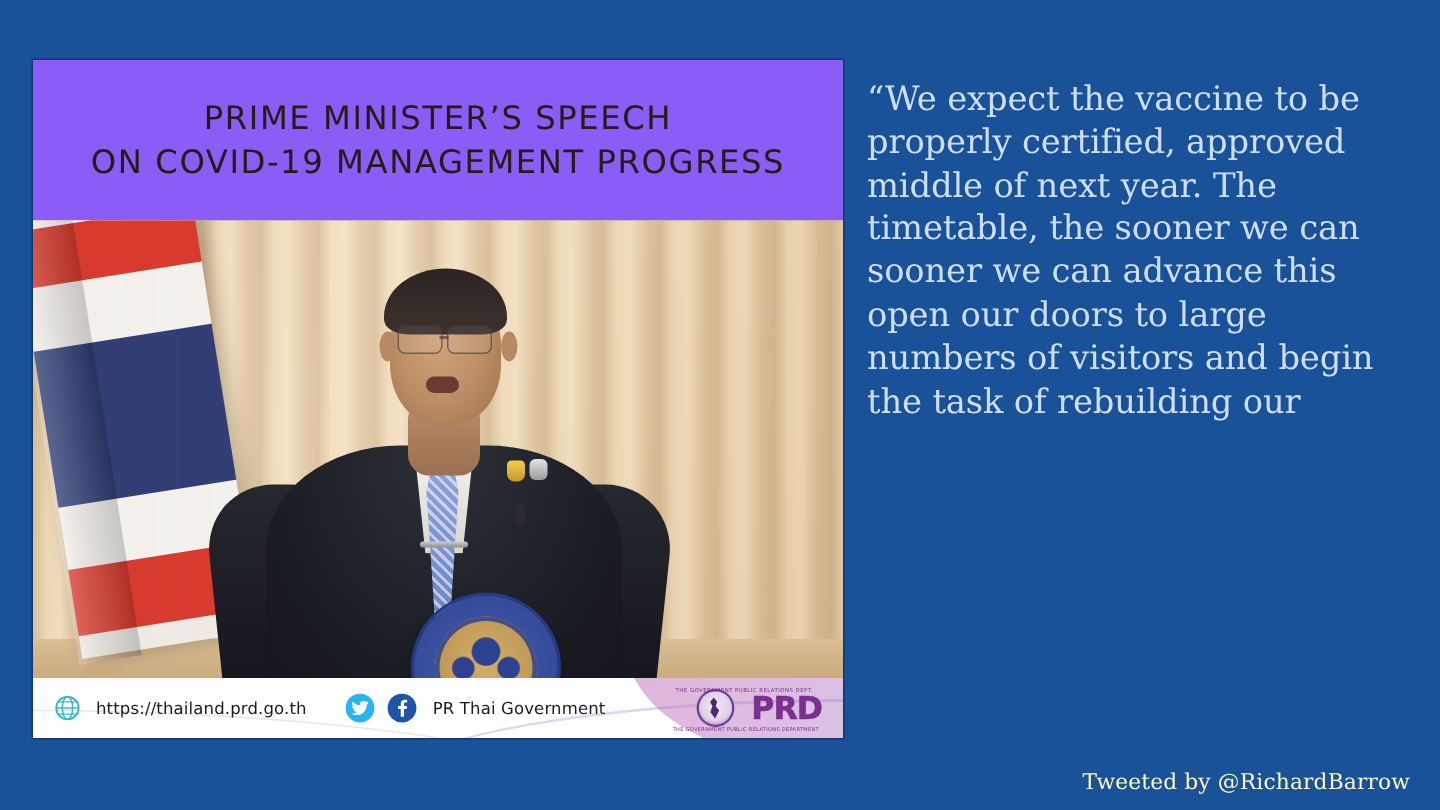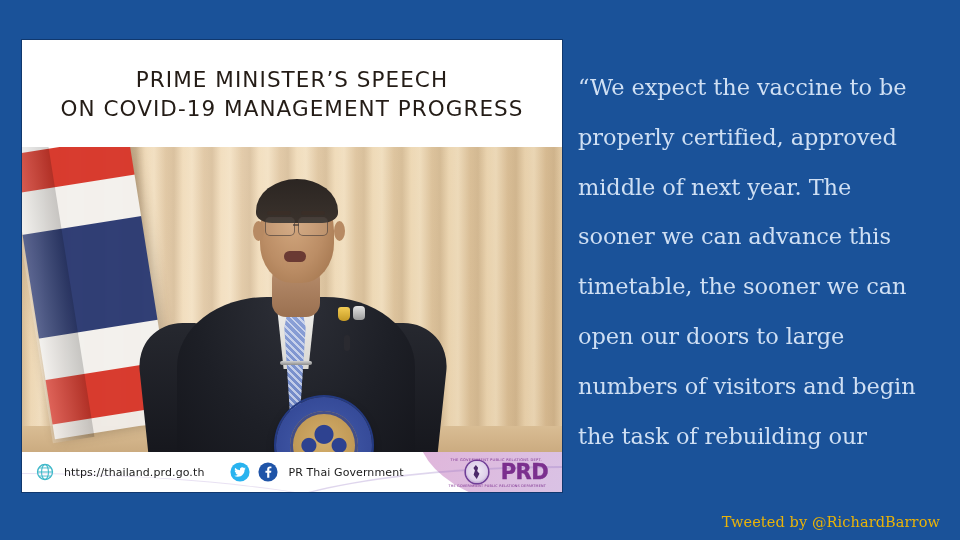--- a/index.html
+++ b/index.html
@@ -27,21 +27,21 @@
     box-shadow: 0 0 0 1px rgba(10,35,75,.55);
     overflow: hidden;
   }
 
   #card-title {
     position: absolute;
     left: 0;
     top: 0;
     width: 100%;
     height: 107px;
-    background: #ffffff;
+    background: #8b5cf6;
     display: flex;
     flex-direction: column;
     align-items: center;
     justify-content: center;
     gap: 4px;
   }
   #card-title .tline {
     color: #241c16;
     font-size: 21.5px;
     letter-spacing: 1.05px;
@@ -324,27 +324,27 @@
     position: absolute;
     left: 578px;
     top: 52px;
     width: 368px;
     color: #cfdff3;
     font-family: "DejaVu Serif", serif;
     font-size: 22.5px;
     line-height: 28.8px;
     letter-spacing: -.1px;
   }
-  #quote .qline { display: block; white-space: nowrap; margin-top: 21px; }
+  #quote .qline { display: block; white-space: nowrap; }
 
   #attribution {
     position: absolute;
     right: 20px;
     bottom: 10px;
-    color: #eab308;
+    color: #fef9c3;
     font-family: "DejaVu Serif", serif;
     font-size: 14.5px;
     letter-spacing: .1px;
     white-space: nowrap;
   }
 </style>
 </head>
 <body>
 
 <div id="screen">
@@ -428,22 +428,22 @@
           <div id="prd-sub">THE GOVERNMENT PUBLIC RELATIONS DEPARTMENT</div>
         </div>
       </div>
     </div>
   </div>
 
   <div id="quote">
     <span class="qline">“We expect the vaccine to be</span>
     <span class="qline">properly certified, approved</span>
     <span class="qline">middle of next year. The</span>
+    <span class="qline">timetable, the sooner we can</span>
     <span class="qline">sooner we can advance this</span>
-    <span class="qline">timetable, the sooner we can</span>
     <span class="qline">open our doors to large</span>
     <span class="qline">numbers of visitors and begin</span>
     <span class="qline">the task of rebuilding our</span>
   </div>
 
   <div id="attribution">Tweeted by @RichardBarrow</div>
 
 </div>
 
 </body></html>

